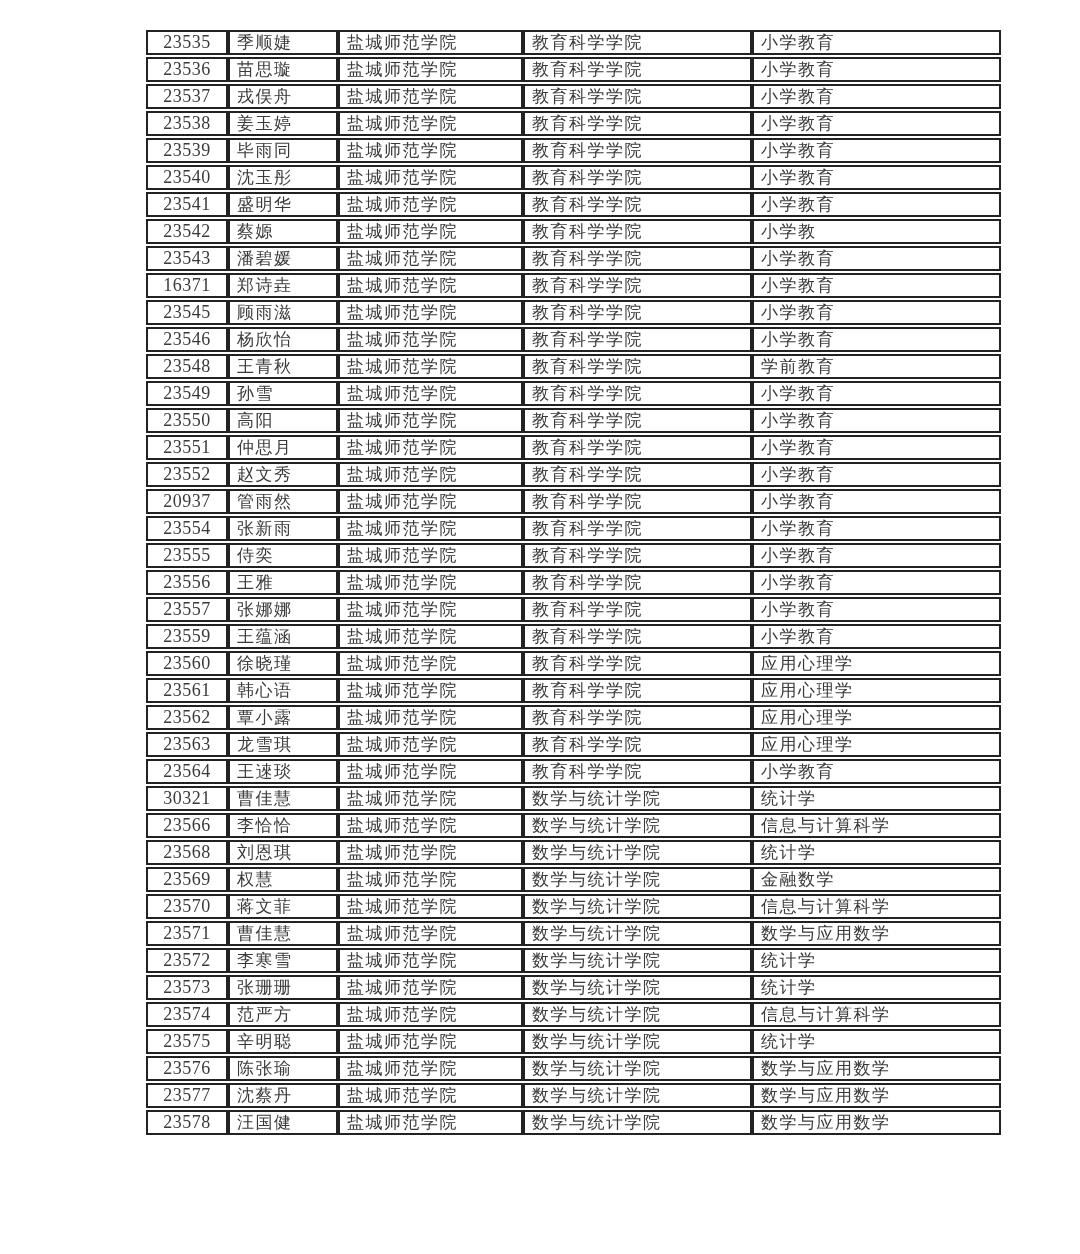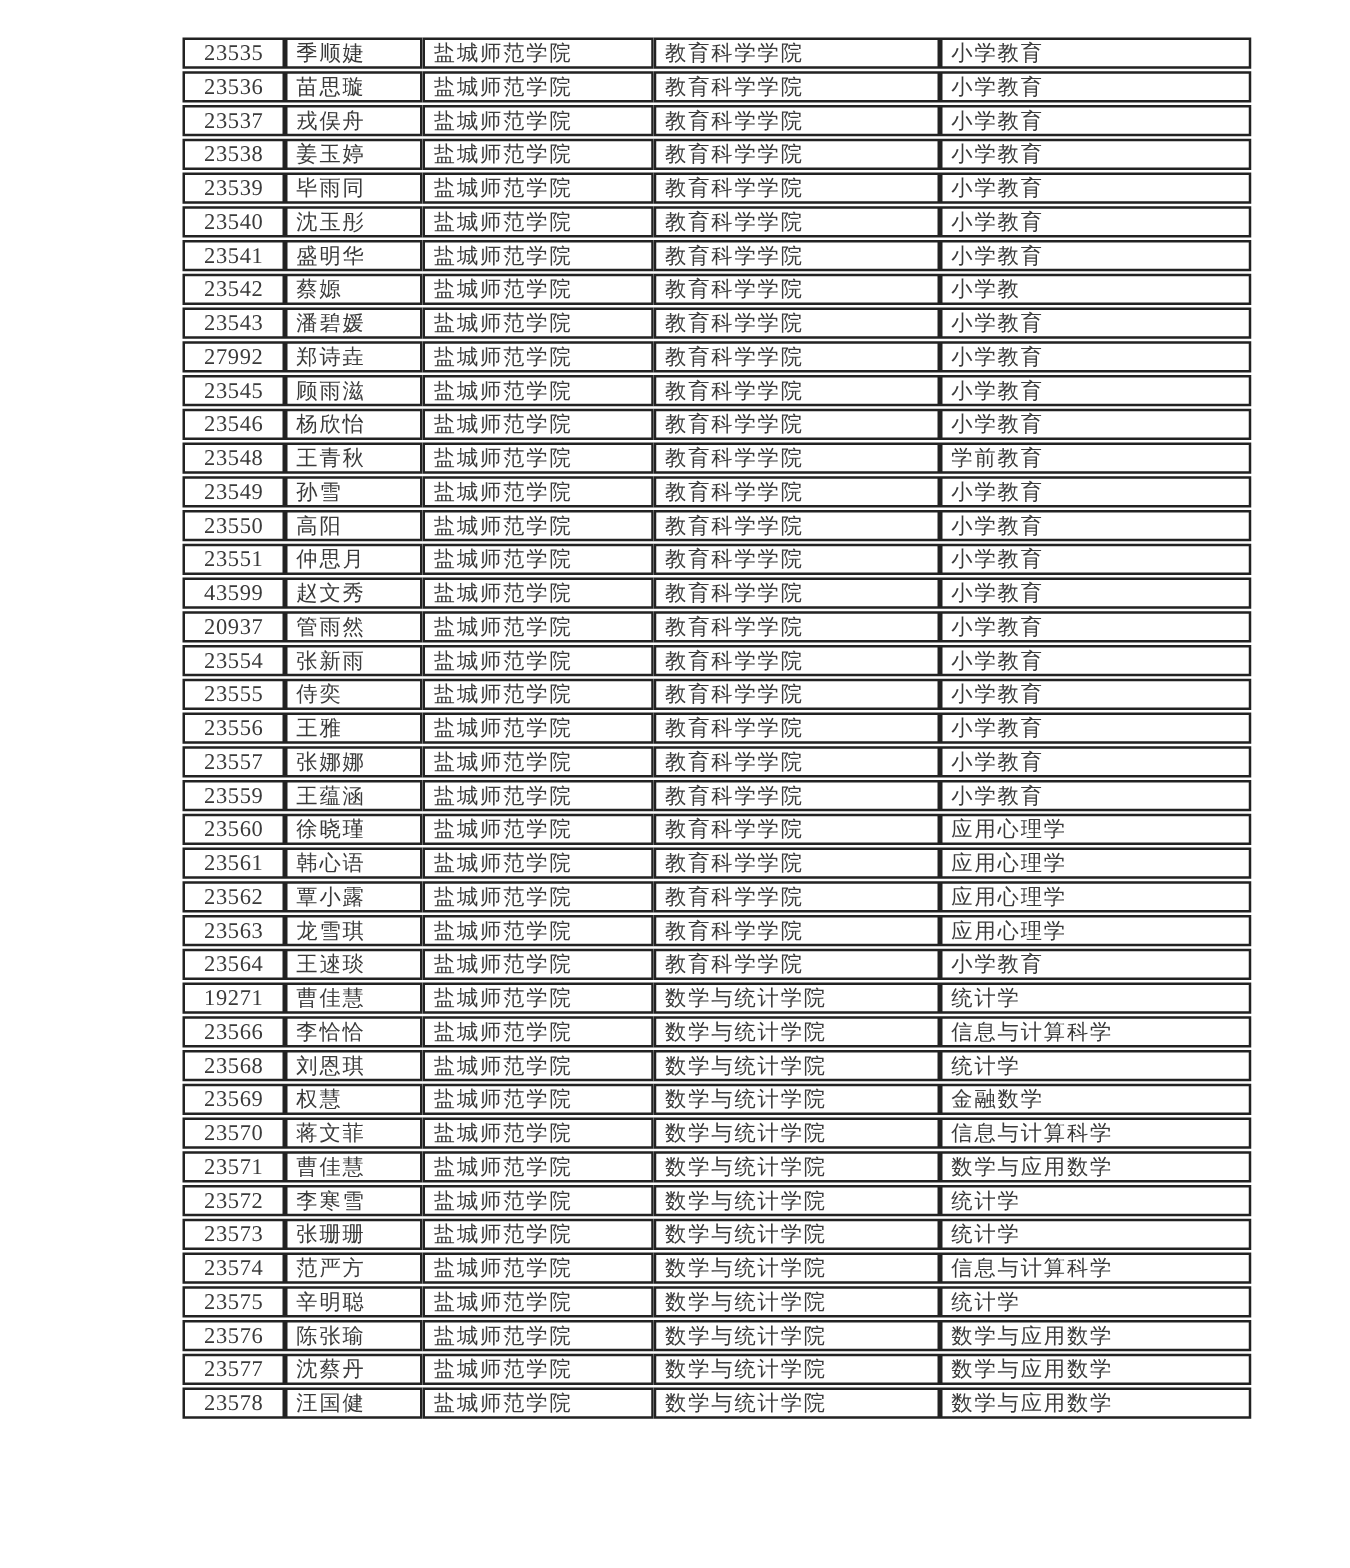--- a/index.html
+++ b/index.html
@@ -122,21 +122,21 @@
     <td class="c-major">小学教</td>
   </tr>
           <tr>
     <td class="c-id">23543</td>
     <td class="c-name">潘碧媛</td>
     <td class="c-univ">盐城师范学院</td>
     <td class="c-college">教育科学学院</td>
     <td class="c-major">小学教育</td>
   </tr>
           <tr>
-    <td class="c-id">27992</td>
+    <td class="c-id">16371</td>
     <td class="c-name">郑诗垚</td>
     <td class="c-univ">盐城师范学院</td>
     <td class="c-college">教育科学学院</td>
     <td class="c-major">小学教育</td>
   </tr>
           <tr>
     <td class="c-id">23545</td>
     <td class="c-name">顾雨滋</td>
     <td class="c-univ">盐城师范学院</td>
     <td class="c-college">教育科学学院</td>
@@ -171,21 +171,21 @@
     <td class="c-major">小学教育</td>
   </tr>
           <tr>
     <td class="c-id">23551</td>
     <td class="c-name">仲思月</td>
     <td class="c-univ">盐城师范学院</td>
     <td class="c-college">教育科学学院</td>
     <td class="c-major">小学教育</td>
   </tr>
           <tr>
-    <td class="c-id">43599</td>
+    <td class="c-id">23552</td>
     <td class="c-name">赵文秀</td>
     <td class="c-univ">盐城师范学院</td>
     <td class="c-college">教育科学学院</td>
     <td class="c-major">小学教育</td>
   </tr>
           <tr>
     <td class="c-id">20937</td>
     <td class="c-name">管雨然</td>
     <td class="c-univ">盐城师范学院</td>
     <td class="c-college">教育科学学院</td>
@@ -255,21 +255,21 @@
     <td class="c-major">应用心理学</td>
   </tr>
           <tr>
     <td class="c-id">23564</td>
     <td class="c-name">王逨琰</td>
     <td class="c-univ">盐城师范学院</td>
     <td class="c-college">教育科学学院</td>
     <td class="c-major">小学教育</td>
   </tr>
           <tr>
-    <td class="c-id">19271</td>
+    <td class="c-id">30321</td>
     <td class="c-name">曹佳慧</td>
     <td class="c-univ">盐城师范学院</td>
     <td class="c-college">数学与统计学院</td>
     <td class="c-major">统计学</td>
   </tr>
           <tr>
     <td class="c-id">23566</td>
     <td class="c-name">李恰恰</td>
     <td class="c-univ">盐城师范学院</td>
     <td class="c-college">数学与统计学院</td>

